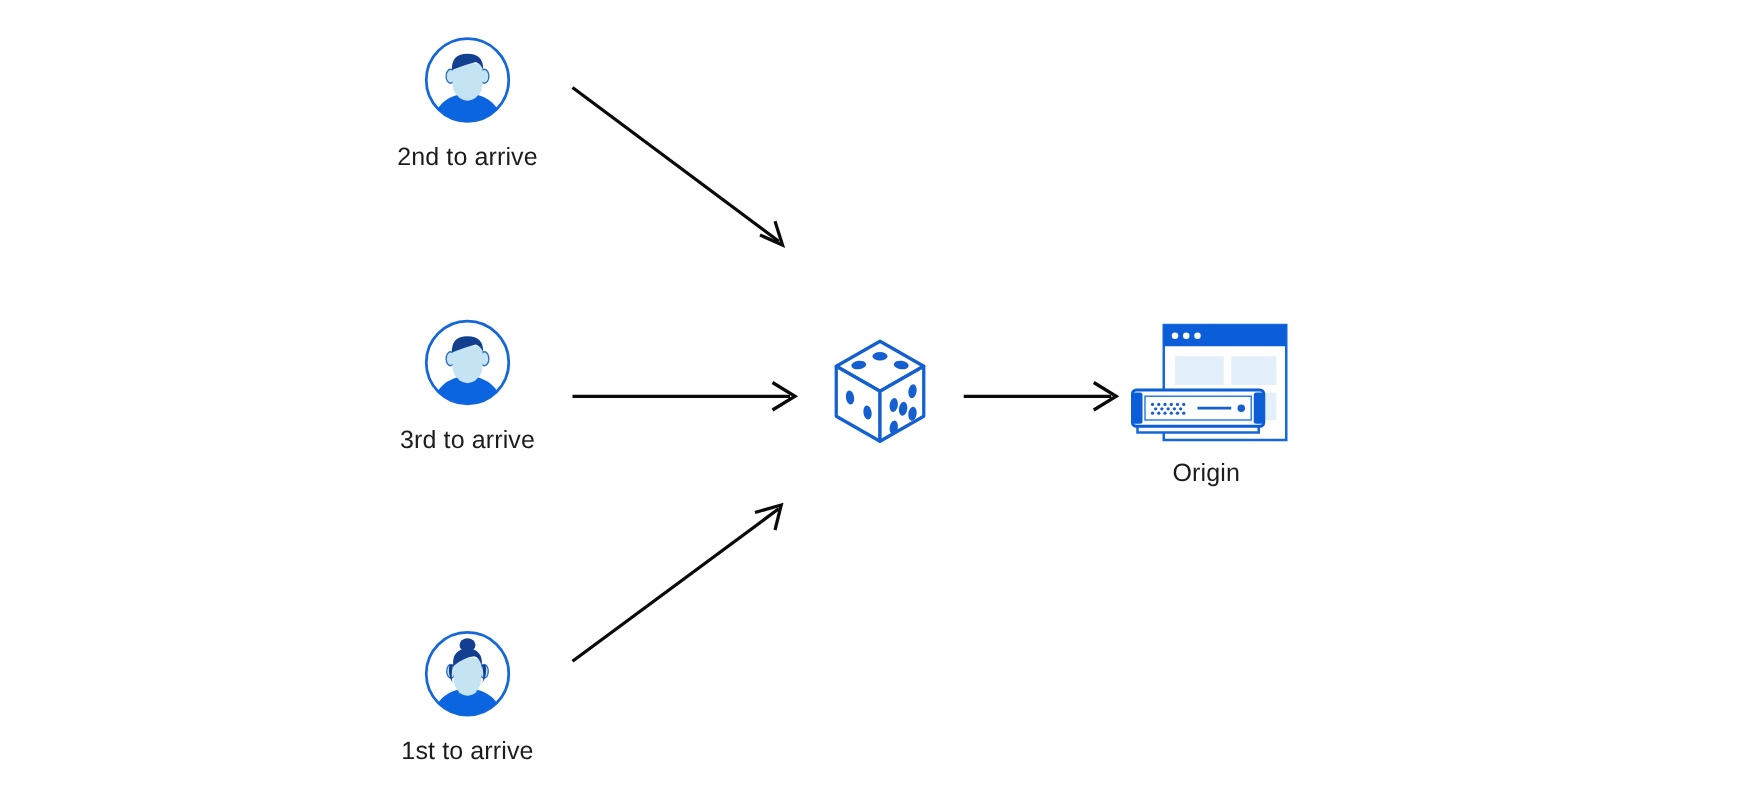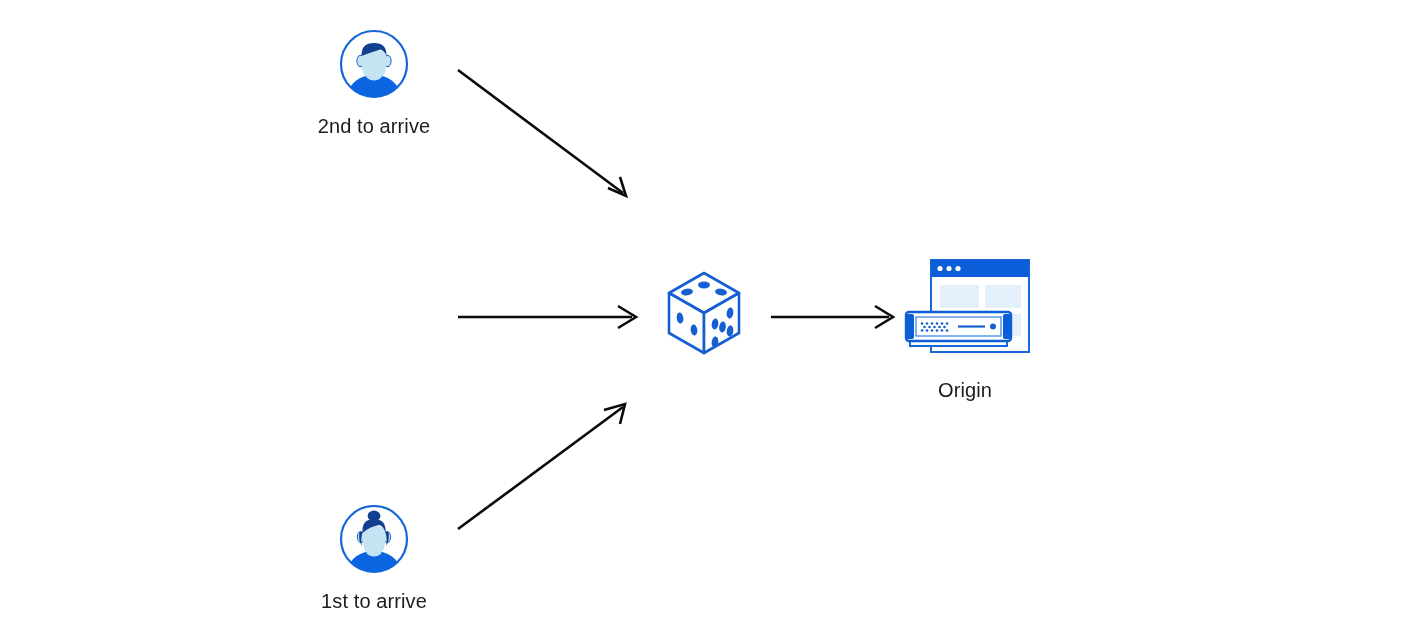--- a/index.html
+++ b/index.html
@@ -30,21 +30,21 @@
     font-size: 20px;
     color: #1c1c1c;
     letter-spacing: 0.1px;
     white-space: nowrap;
     line-height: 1;
   }
   .avatar-node .node-label {
     margin-top: 16px;
   }
   .origin-node .node-label {
-    margin-top: 14px;
+    margin-top: 3px;
   }
   .icon-wrap {
     display: block;
     line-height: 0;
   }
   .arrow-layer {
     position: absolute;
     left: 0;
     top: 0;
     width: 1405px;
@@ -101,20 +101,42 @@
 
           <path d="M24 24 q12 -4 24 0 v14 q0 13 -12 13 q-12 0 -12 -13 Z" fill="#c5e4f3"></path>
 
           <path d="M23.5 28 q-0.5 -13 12.5 -13 q13 0 12.5 13 q-1.5 -5 -6 -6.5 q-8 2 -19 6.5 Z" fill="#123f8f"></path>
         </g>
       </svg>
     </span>
     <span class="node-label">2nd to arrive</span>
   </div>
 
+  <div class="node avatar-node" style="left:314px; top:254px; width:120px;">
+    <span class="icon-wrap">
+      <svg width="72" height="72" viewBox="0 0 72 72" xmlns="http://www.w3.org/2000/svg">
+        <defs>
+          <clipPath id="clipB">
+              <circle cx="36" cy="36" r="33"></circle>
+            </clipPath>
+        </defs>
+        <circle cx="36" cy="36" r="33" fill="#ffffff" stroke="#1668d8" stroke-width="2.2"></circle>
+        <g clip-path="url(#clipB)">
+          <path d="M36 47 C20 47 9 57 7 74 L65 74 C63 57 52 47 36 47 Z" fill="#0b64e0"></path>
+          <path d="M29 38 h14 v12 q-7 5 -14 0 Z" fill="#c5e4f3"></path>
+          <path d="M29 45 q7 4 14 0 v4 q-7 4 -14 0 Z" fill="#9fd3ec"></path>
+          <ellipse cx="22.5" cy="33" rx="3.6" ry="5.6" fill="#c5e4f3" stroke="#2c6fc9" stroke-width="1.1"></ellipse>
+          <ellipse cx="49.5" cy="33" rx="3.6" ry="5.6" fill="#c5e4f3" stroke="#2c6fc9" stroke-width="1.1"></ellipse>
+          <path d="M24 24 q12 -4 24 0 v14 q0 13 -12 13 q-12 0 -12 -13 Z" fill="#c5e4f3"></path>
+          <path d="M23.5 28 q-0.5 -13 12.5 -13 q13 0 12.5 13 q-1.5 -5 -6 -6.5 q-8 2 -19 6.5 Z" fill="#123f8f"></path>
+        </g>
+      </svg>
+    </span>
+    <span class="node-label">3rd to arrive</span>
+  </div>
 
   <div class="node avatar-node" style="left:314px; top:503px; width:120px;">
     <span class="icon-wrap">
       <svg width="72" height="72" viewBox="0 0 72 72" xmlns="http://www.w3.org/2000/svg">
         <defs>
           <clipPath id="clipC">
               <circle cx="36" cy="36" r="33"></circle>
             </clipPath>
         </defs>
         <circle cx="36" cy="36" r="33" fill="#ffffff" stroke="#1668d8" stroke-width="2.2"></circle>

